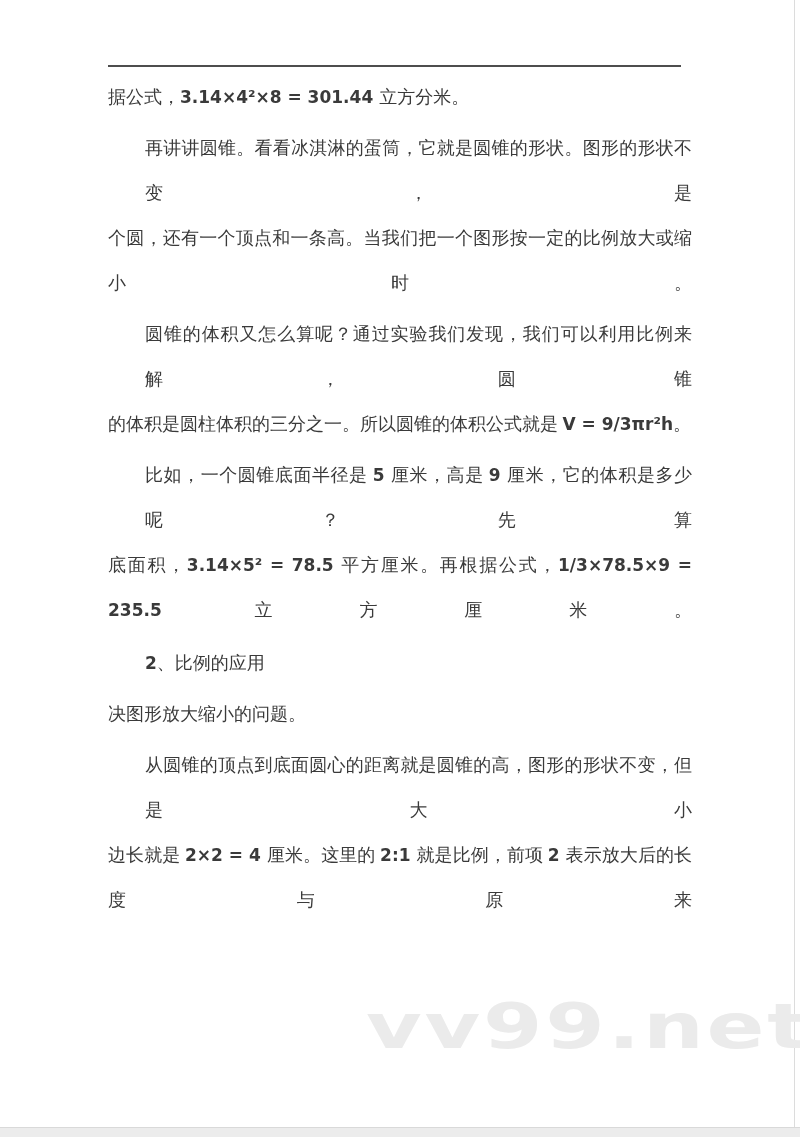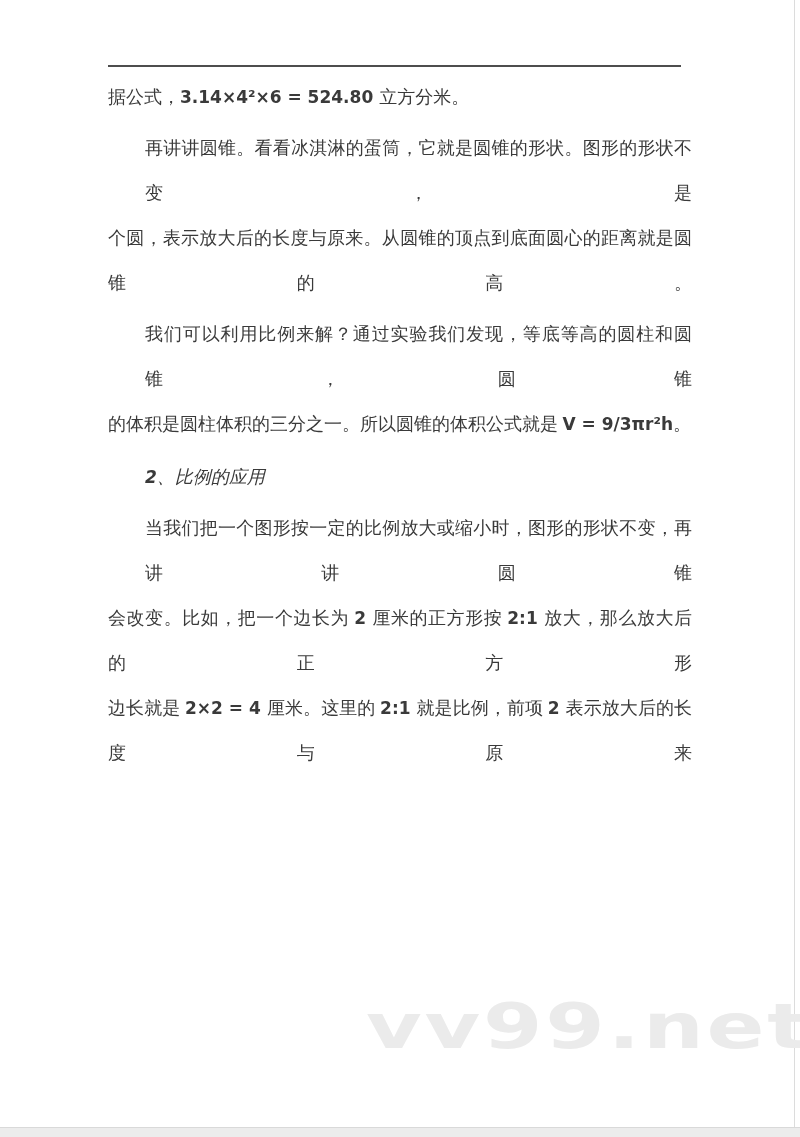--- a/index.html
+++ b/index.html
@@ -35,21 +35,21 @@
     z-index: 1; white-space: nowrap;
   }
 
   .content {
     position: absolute; left: 108px; top: 75px; width: 584px;
     z-index: 2;
     font-size: 18px; line-height: 45px; color: #3a3a3a;
   }
 
   .para { margin-bottom: 6px; }
-  .para.heading { margin-top: 8px; font-style: italic; }
+  .para.heading { margin-top: 8px; }
 
   .line {
     text-align: justify;
     text-align-last: justify;
     overflow: hidden; white-space: normal;
   }
   .line.first { padding-left: 37px; }
   .line.last { text-align-last: left; }
   .heading .line { text-align-last: left; }
 
@@ -59,36 +59,40 @@
   }
 </style>
 </head>
 <body>
 
 <div class="page">
   <div class="divider"></div>
   <div class="watermark">vv99.net</div>
   <div class="content">
       <div class="para">
-        <div class="line last">据公式，<span class="num">3.14×4²×6 = 524.80 </span>立方分米。</div>
+        <div class="line last">据公式，<span class="num">3.14×4²×8 = 301.44 </span>立方分米。</div>
       </div>
       <div class="para">
         <div class="line first">再讲讲圆锥。看看冰淇淋的蛋筒，它就是圆锥的形状。图形的形状不变，是</div>
-        <div class="line">个圆，表示放大后的长度与原来。从圆锥的顶点到底面圆心的距离就是圆锥的高。</div>
+        <div class="line">个圆，还有一个顶点和一条高。当我们把一个图形按一定的比例放大或缩小时。</div>
       </div>
       <div class="para">
-        <div class="line first">我们可以利用比例来解？通过实验我们发现，等底等高的圆柱和圆锥，圆锥</div>
+        <div class="line first">圆锥的体积又怎么算呢？通过实验我们发现，我们可以利用比例来解，圆锥</div>
         <div class="line last">的体积是圆柱体积的三分之一。所以圆锥的体积公式就是 <span class="num">V = 9/3πr²h</span>。</div>
+      </div>
+      <div class="para">
+        <div class="line first">比如，一个圆锥底面半径是 <span class="num">5 </span>厘米，高是 <span class="num">9 </span>厘米，它的体积是多少呢？先算</div>
+        <div class="line">底面积，<span class="num">3.14×5² = 78.5 </span>平方厘米。再根据公式，<span class="num">1/3×78.5×9 = 235.5 </span>立方厘米。</div>
       </div>
       <div class="para heading">
         <div class="line first last"><span class="num">2</span>、比例的应用</div>
       </div>
       <div class="para">
+        <div class="line last">决图形放大缩小的问题。</div>
       </div>
       <div class="para">
-        <div class="line first">当我们把一个图形按一定的比例放大或缩小时，图形的形状不变，再讲讲圆锥</div>
-        <div class="line">会改变。比如，把一个边长为 <span class="num">2 </span>厘米的正方形按 <span class="num">2:1 </span>放大，那么放大后的正方形</div>
+        <div class="line first">从圆锥的顶点到底面圆心的距离就是圆锥的高，图形的形状不变，但是大小</div>
         <div class="line">边长就是 <span class="num">2×2 = 4 </span>厘米。这里的 <span class="num">2:1 </span>就是比例，前项 <span class="num">2 </span>表示放大后的长度与原来</div>
       </div>
     </div>
   <div class="page-right-edge"></div>
   <div class="bottom-bar"></div>
 </div>
 
 </body></html>

